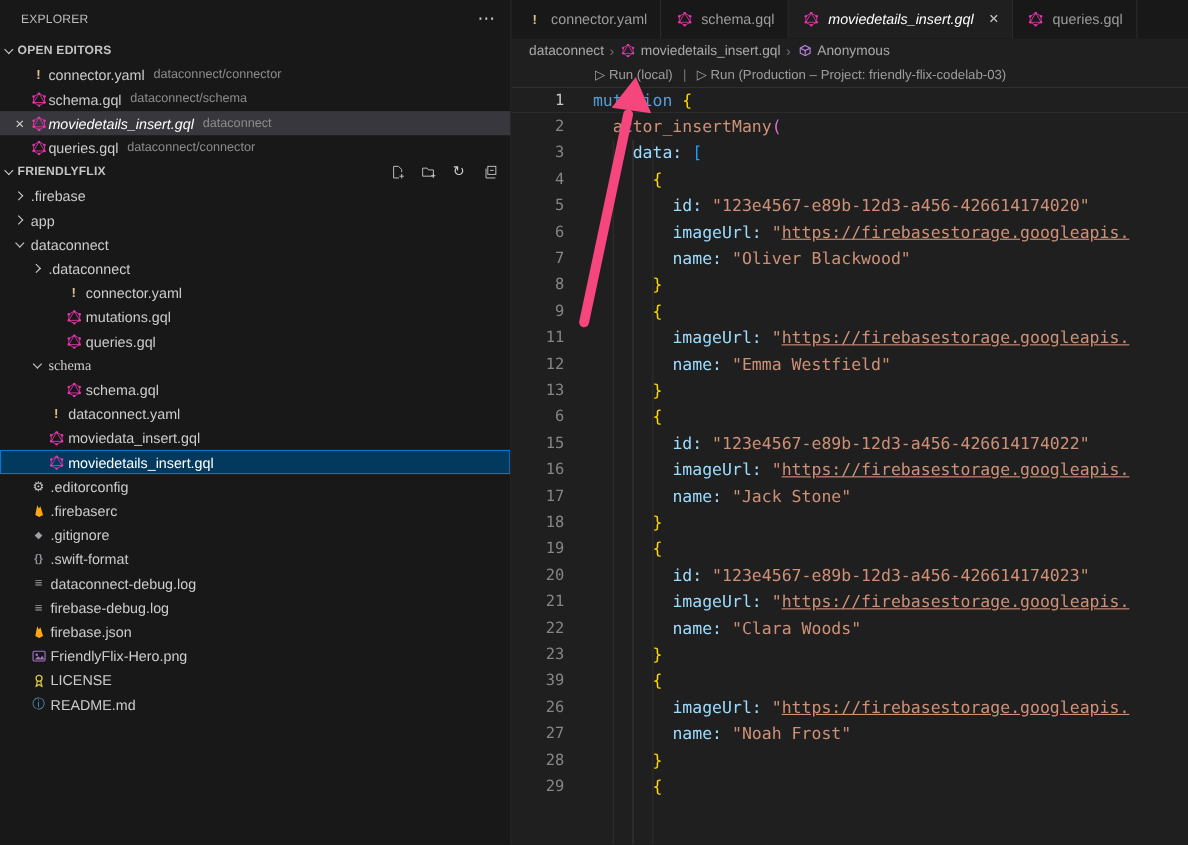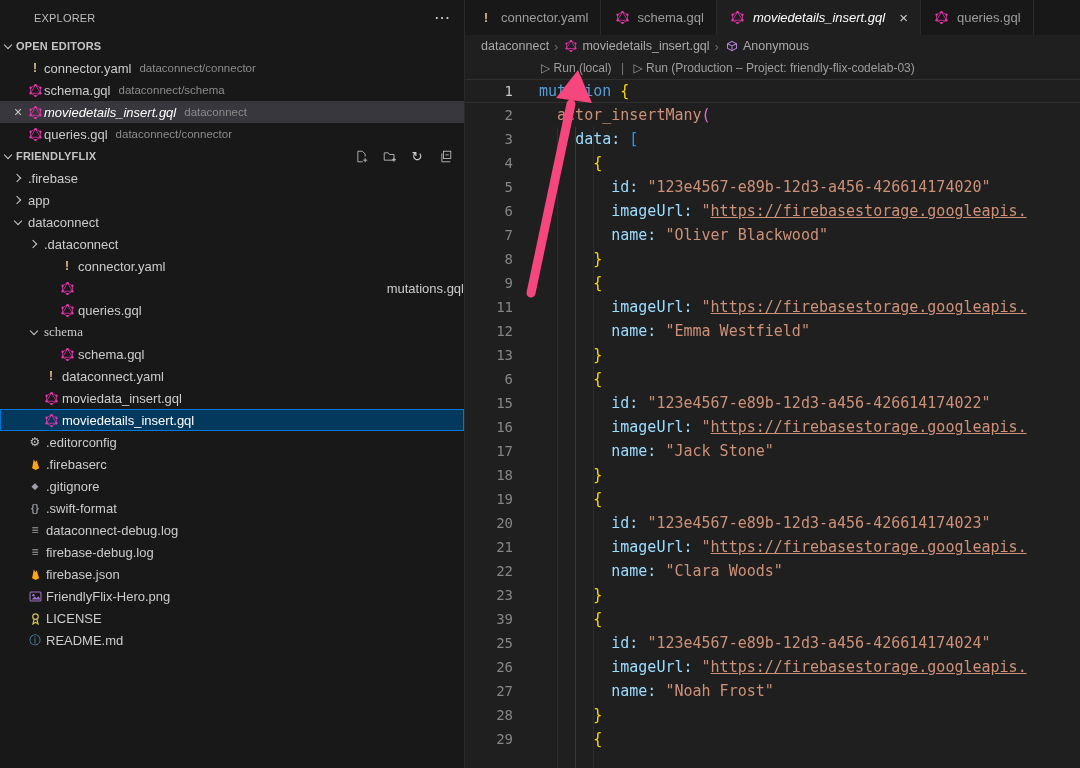--- a/index.html
+++ b/index.html
@@ -10,21 +10,21 @@
     color:#cccccc;
     position:relative;
   }
   .app { display:flex; width:1080px; height:768px; }
 
   
   .sidebar {
     width:465px; flex:none; background:#181818; border-right:1px solid #2b2b2b;
     display:flex; flex-direction:column; font-size:13px; overflow:hidden;
   }
-  .sidebar-header { height:35px; flex:none; display:flex; align-items:center; justify-content:space-between; padding:0 14px 0 34px; }
+  .sidebar-header { height:35px; flex:none; display:flex; align-items:center; justify-content:space-between; padding:0 14px 0 19px; }
   .sidebar-title { font-size:11px; color:#bdbdbd; letter-spacing:.2px; }
   .more { color:#cccccc; font-size:16px; cursor:pointer; line-height:1; }
 
   .section-header { height:22px; flex:none; display:flex; align-items:center; cursor:pointer; }
   .section-label { font-size:11px; font-weight:bold; color:#c5c5c5; letter-spacing:.2px; }
   .ws-header { justify-content:space-between; padding-right:10px; }
   .ws-left { display:flex; align-items:center; }
   .ws-actions { display:flex; align-items:center; gap:10px; }
   .ws-actions .icon { cursor:pointer; }
 
@@ -229,21 +229,21 @@
         <div class="tree-row" style="padding-left: 26px;">
           <span class="chev collapsed"></span>
           <span class="tree-label">.dataconnect</span>
         </div>
         <div class="tree-row" style="padding-left: 58px;">
           <span class="icon" style="color: var(--warning-yellow);">
             <span style="font-size:12px;font-weight:bold">!</span>
           </span>
           <span class="tree-label">connector.yaml</span>
         </div>
-        <div class="tree-row" style="padding-left: 58px; justify-content: space-between;">
+        <div class="tree-row" style="padding-left: 58px;">
           <span class="icon" style="color: var(--graphql-pink);">
             <svg viewBox="0 0 100 100">
               <g fill="none" stroke="currentColor" stroke-width="6">
                 <path d="M50 7 88 29v42L50 93 12 71V29z"></path>
                 <path d="M12 71 50 7l38 64z"></path>
               </g>
               <g fill="currentColor">
                 <circle cx="50" cy="7" r="9"></circle>
                 <circle cx="88" cy="29" r="9"></circle>
                 <circle cx="88" cy="71" r="9"></circle>
@@ -539,21 +539,20 @@
           <div class="code-line"><span class="gutter">15</span><span class="code-text"><span class="tk-txt">        </span><span class="tk-prop">id:</span><span class="tk-txt"> </span><span class="tk-str">"123e4567-e89b-12d3-a456-426614174022"</span></span></div>
           <div class="code-line"><span class="gutter">16</span><span class="code-text"><span class="tk-txt">        </span><span class="tk-prop">imageUrl:</span><span class="tk-txt"> </span><span class="tk-str">"</span><span class="tk-link">https://firebasestorage.googleapis.</span></span></div>
           <div class="code-line"><span class="gutter">17</span><span class="code-text"><span class="tk-txt">        </span><span class="tk-prop">name:</span><span class="tk-txt"> </span><span class="tk-str">"Jack Stone"</span></span></div>
           <div class="code-line"><span class="gutter">18</span><span class="code-text"><span class="tk-txt">      </span><span class="tk-b1">}</span></span></div>
           <div class="code-line"><span class="gutter">19</span><span class="code-text"><span class="tk-txt">      </span><span class="tk-b1">{</span></span></div>
           <div class="code-line"><span class="gutter">20</span><span class="code-text"><span class="tk-txt">        </span><span class="tk-prop">id:</span><span class="tk-txt"> </span><span class="tk-str">"123e4567-e89b-12d3-a456-426614174023"</span></span></div>
           <div class="code-line"><span class="gutter">21</span><span class="code-text"><span class="tk-txt">        </span><span class="tk-prop">imageUrl:</span><span class="tk-txt"> </span><span class="tk-str">"</span><span class="tk-link">https://firebasestorage.googleapis.</span></span></div>
           <div class="code-line"><span class="gutter">22</span><span class="code-text"><span class="tk-txt">        </span><span class="tk-prop">name:</span><span class="tk-txt"> </span><span class="tk-str">"Clara Woods"</span></span></div>
           <div class="code-line"><span class="gutter">23</span><span class="code-text"><span class="tk-txt">      </span><span class="tk-b1">}</span></span></div>
           <div class="code-line"><span class="gutter">39</span><span class="code-text"><span class="tk-txt">      </span><span class="tk-b1">{</span></span></div>
-          <div class="code-line"><span class="gutter">25</span><span class="code-text"><span class="tk-txt">        </span><span class="tk-prop">id:</span><span class="tk-txt"> </span><span class="tk-str">"123e4567-e89b-12d3-a456-426614174024"</span></span></div>
           <div class="code-line"><span class="gutter">26</span><span class="code-text"><span class="tk-txt">        </span><span class="tk-prop">imageUrl:</span><span class="tk-txt"> </span><span class="tk-str">"</span><span class="tk-link">https://firebasestorage.googleapis.</span></span></div>
           <div class="code-line"><span class="gutter">27</span><span class="code-text"><span class="tk-txt">        </span><span class="tk-prop">name:</span><span class="tk-txt"> </span><span class="tk-str">"Noah Frost"</span></span></div>
           <div class="code-line"><span class="gutter">28</span><span class="code-text"><span class="tk-txt">      </span><span class="tk-b1">}</span></span></div>
           <div class="code-line"><span class="gutter">29</span><span class="code-text"><span class="tk-txt">      </span><span class="tk-b1">{</span></span></div>
         </div>
     </div>
   </main>
 </div>
 
 <svg class="arrow-overlay" width="1080" height="768" viewBox="0 0 1080 768">

